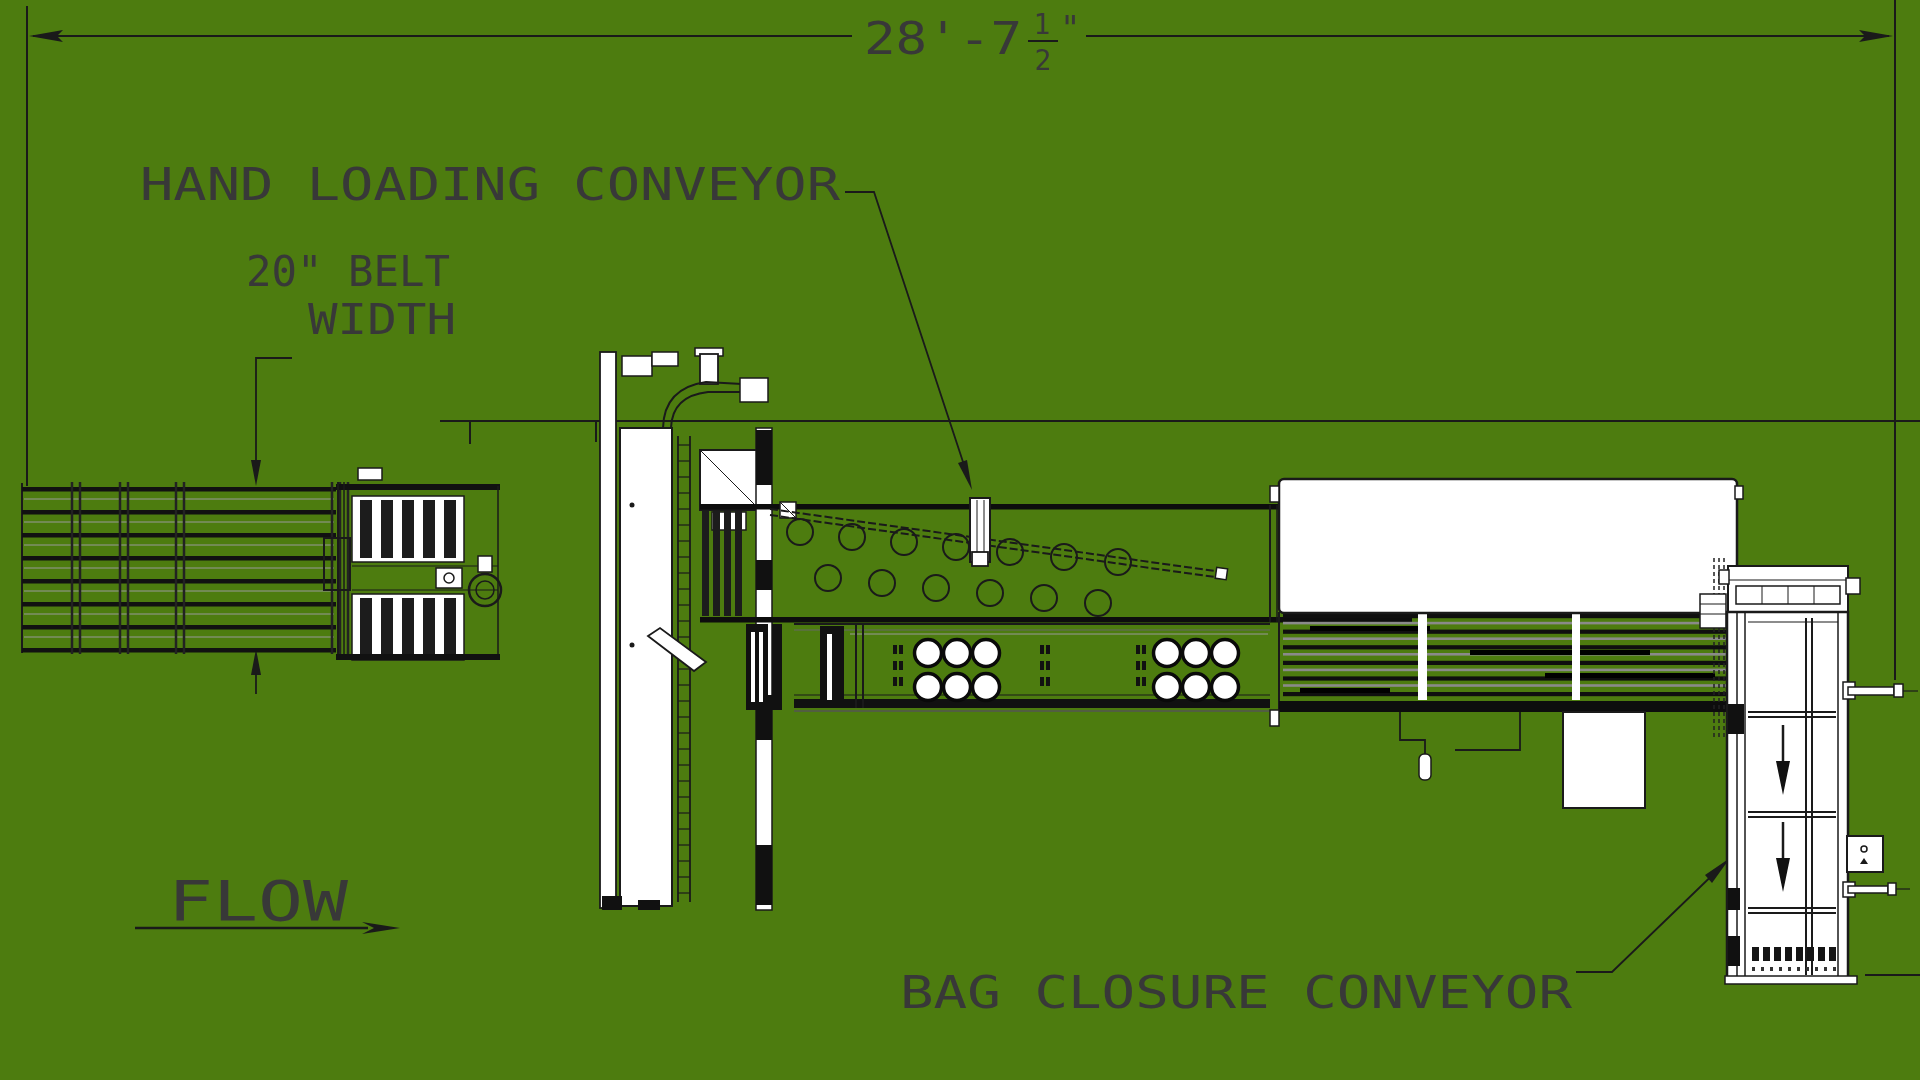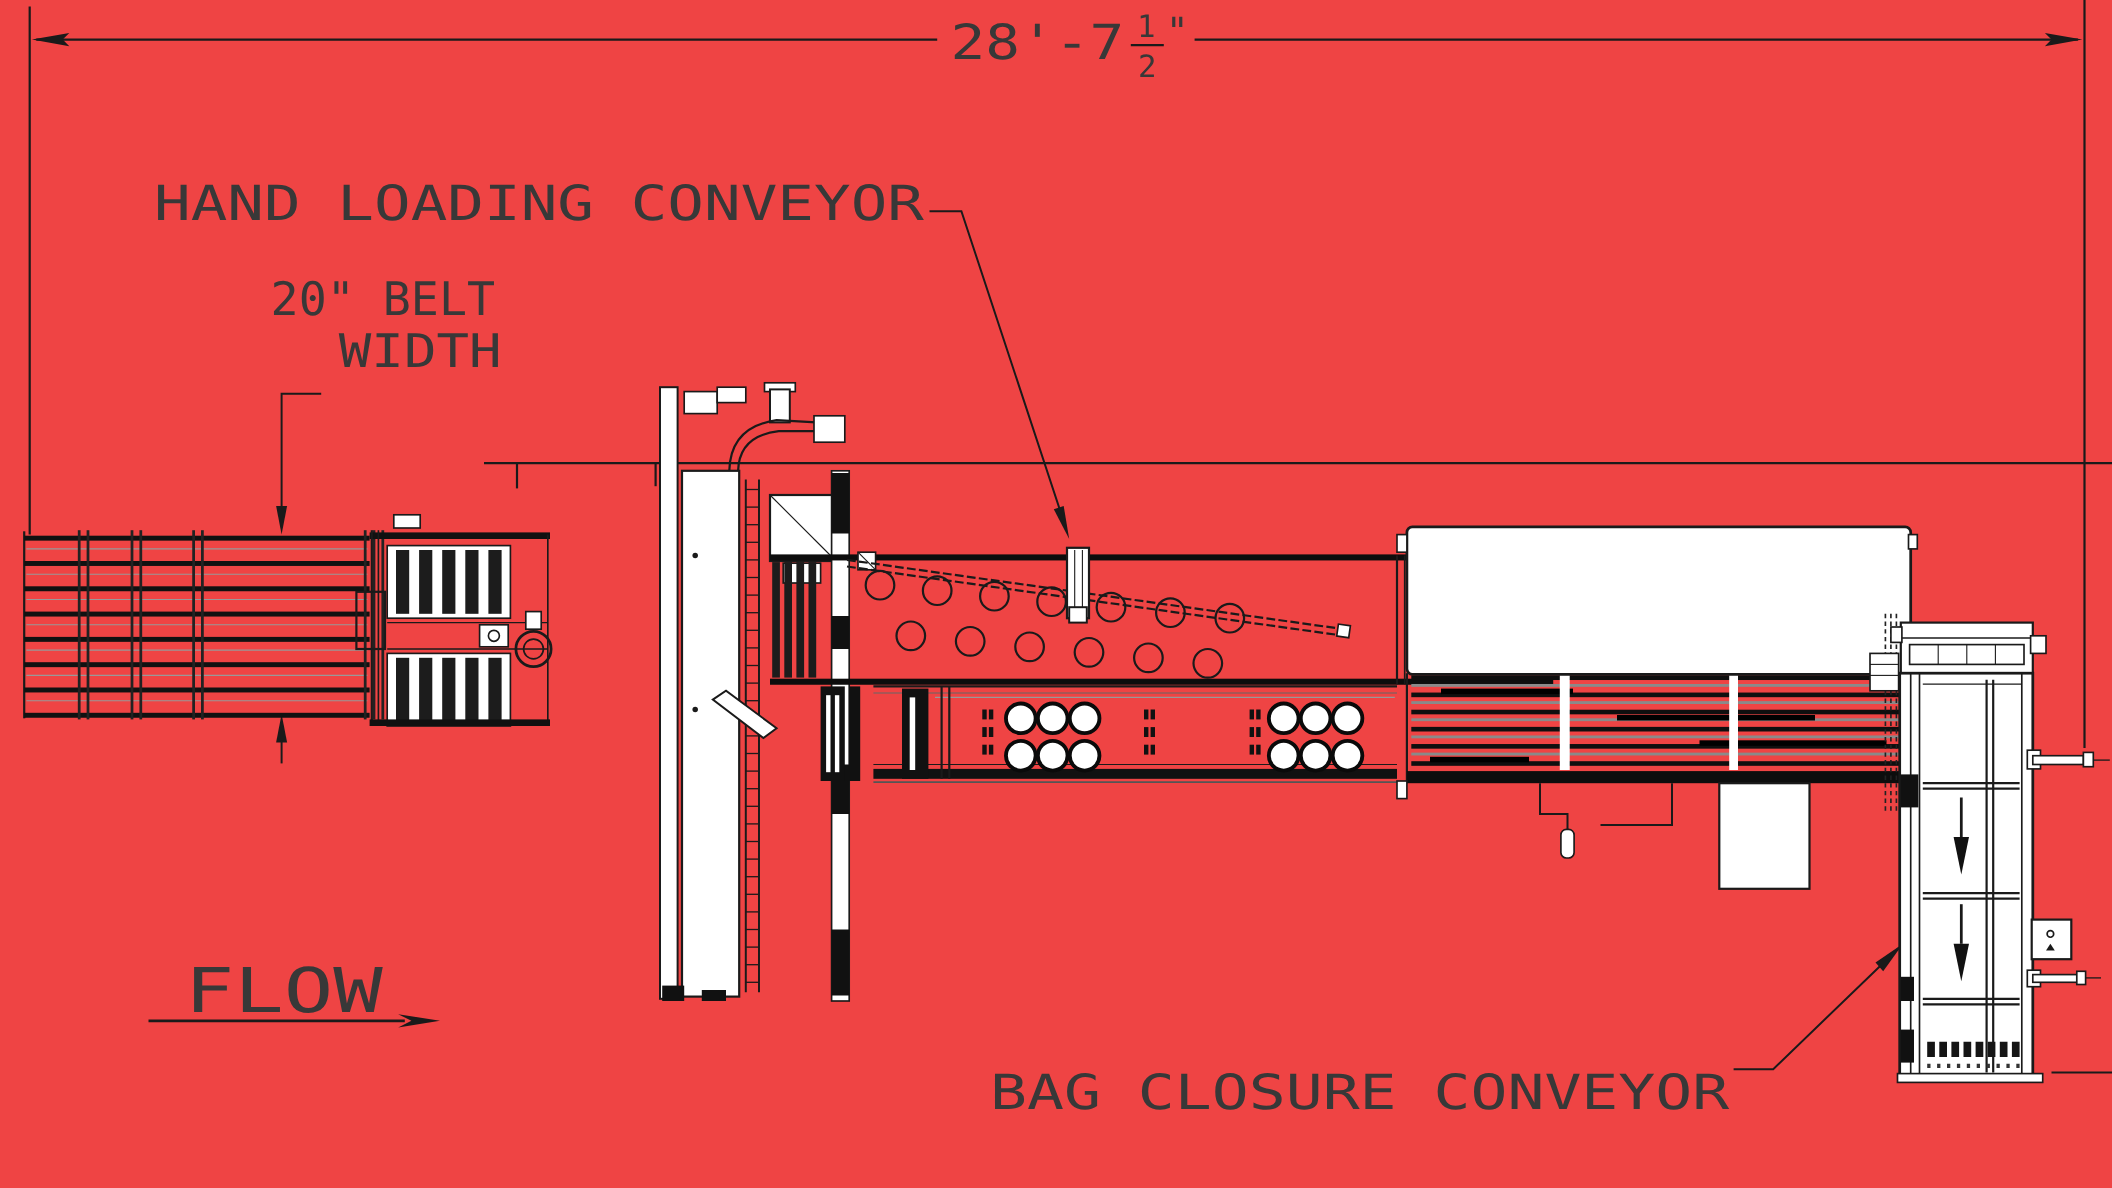--- a/index.html
+++ b/index.html
@@ -1,16 +1,16 @@
 <!DOCTYPE html>
 <html><head>
 <meta charset="utf-8">
 <style>
   html,body{margin:0;padding:0;background:#fff;}
-  .stage{width:1920px;height:1080px;position:relative;background:#ef4444;overflow:hidden;}
+  .stage{width:1920px;height:1080px;position:relative;background:#4d7c0f;overflow:hidden;}
   svg{display:block;}
   text{font-family:"DejaVu Sans Mono","Liberation Mono",monospace;fill:#383838;}
   .cad-line{stroke:#1a1a1a;fill:none;}
 </style>
 </head>
 <body>
 
 <div class="stage">
 <svg width="1920" height="1080" viewBox="0 0 1920 1080">
 

